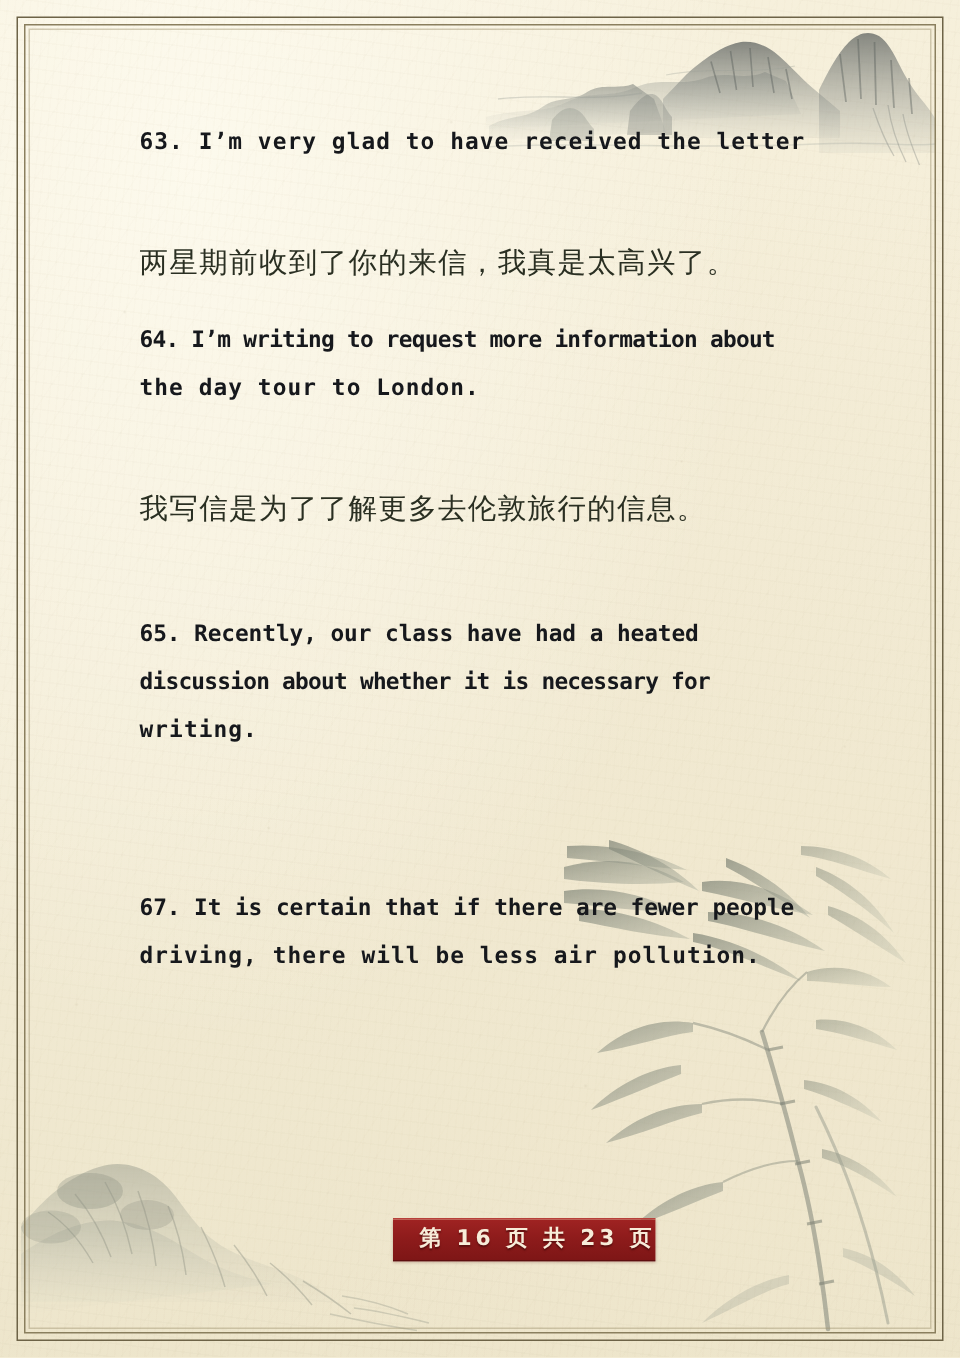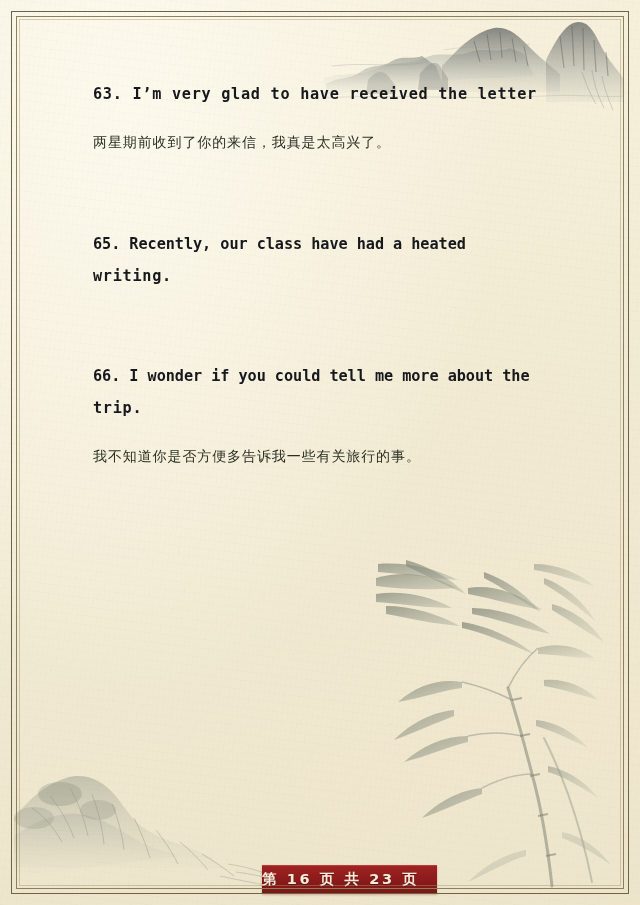--- a/index.html
+++ b/index.html
@@ -124,48 +124,49 @@
     font-size: 15.2px;
     line-height: 32px;
     letter-spacing: -0.15px;
     white-space: nowrap;
     font-weight: 600;
     -webkit-font-smoothing: antialiased;
   }
   .line-zh {
     color: #2a2f22;
     font-family: "DejaVu Serif", "Liberation Serif", serif;
-    font-size: 14px;
+    font-size: 19px;
     line-height: 31px;
     letter-spacing: 0.9px;
     white-space: nowrap;
     font-weight: 400;
+    margin-top: 33px;
   }
   .gap-en-zh { height: 17px; }
   .gap-entry { height: 19px; }
   .t-mid    { letter-spacing: 0.72px; }
   .t-tight  { letter-spacing: -0.05px; margin-top: 32px; }
   .t-xtight { letter-spacing: -0.5px; }
   .t-xxtight{ letter-spacing: -0.9px; }
 
   
   .page-banner {
     position: absolute;
     left: 262px;
-    top: 865px;
+    top: 812px;
     width: 175px;
     height: 27px;
     z-index: 5;
     background: linear-gradient(180deg, #9f2322 0%, #8d1b1b 48%, #7e1616 100%);
     border-top: 1px solid #b8403a;
     border-bottom: 1px solid #5e0f10;
     box-shadow: 0 1px 2px rgba(90,30,20,.28);
     display: flex;
     align-items: center;
-    justify-content: flex-start;
+    justify-content: flex-end;
   }
   .page-banner-text {
     color: #f7ecd9;
     font-family: "DejaVu Sans", "Liberation Sans", sans-serif;
     font-size: 14.5px;
     font-weight: 700;
     letter-spacing: 2.6px;
     line-height: 1;
     white-space: nowrap;
     text-shadow: 0 1px 1px rgba(60,8,8,.6);
@@ -339,37 +340,42 @@
 
   <div class="content">
 
     <div class="entry">
       <div class="line-en t-mid">63.  I’m very glad to have received the letter</div>
       <div class="gap-en-zh"></div>
       <div class="line-zh">两星期前收到了你的来信，我真是太高兴了。</div>
     </div>
     <div class="gap-entry"></div>
 
+    <div class="entry">
+      <div class="line-en t-xtight">64. I’m writing to request more information about</div>
+      <div class="line-en t-mid">the day tour to London.</div>
+      <div class="gap-en-zh"></div>
+      <div class="line-zh">我写信是为了了解更多去伦敦旅行的信息。</div>
+    </div>
     <div class="gap-entry"></div>
 
     <div class="entry">
       <div class="line-en t-tight">65.  Recently,  our  class  have  had  a  heated</div>
+      <div class="line-en t-xtight">discussion  about  whether  it  is  necessary  for</div>
       <div class="line-en t-mid">writing.</div>
       <div class="gap-en-zh"></div>
     </div>
     <div class="gap-entry"></div>
 
+    <div class="gap-entry"></div>
+
     <div class="entry">
-      <div class="line-en t-tight">66.  I wonder if you could tell me more about the</div>
-      <div class="line-en t-mid">trip.</div>
-      <div class="gap-en-zh"></div>
-      <div class="line-zh">我不知道你是否方便多告诉我一些有关旅行的事。</div>
+      <div class="line-en t-tight">67. It is certain that if there are fewer people</div>
+      <div class="line-en t-mid">driving, there will be less air pollution.</div>
     </div>
-    <div class="gap-entry"></div>
-
 
   </div>
 
   <div class="page-banner">
     <span class="page-banner-text">第 16 页 共 23 页</span>
   </div>
 
 </div>
 
 </body></html>

